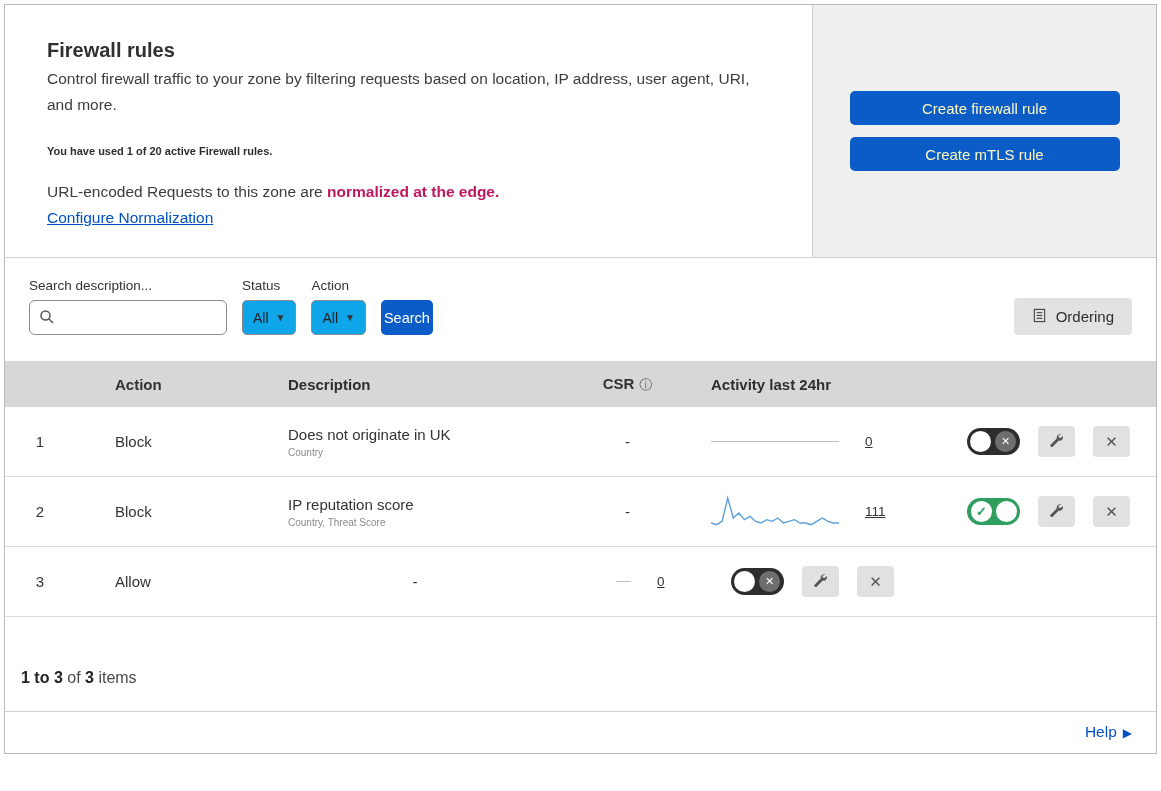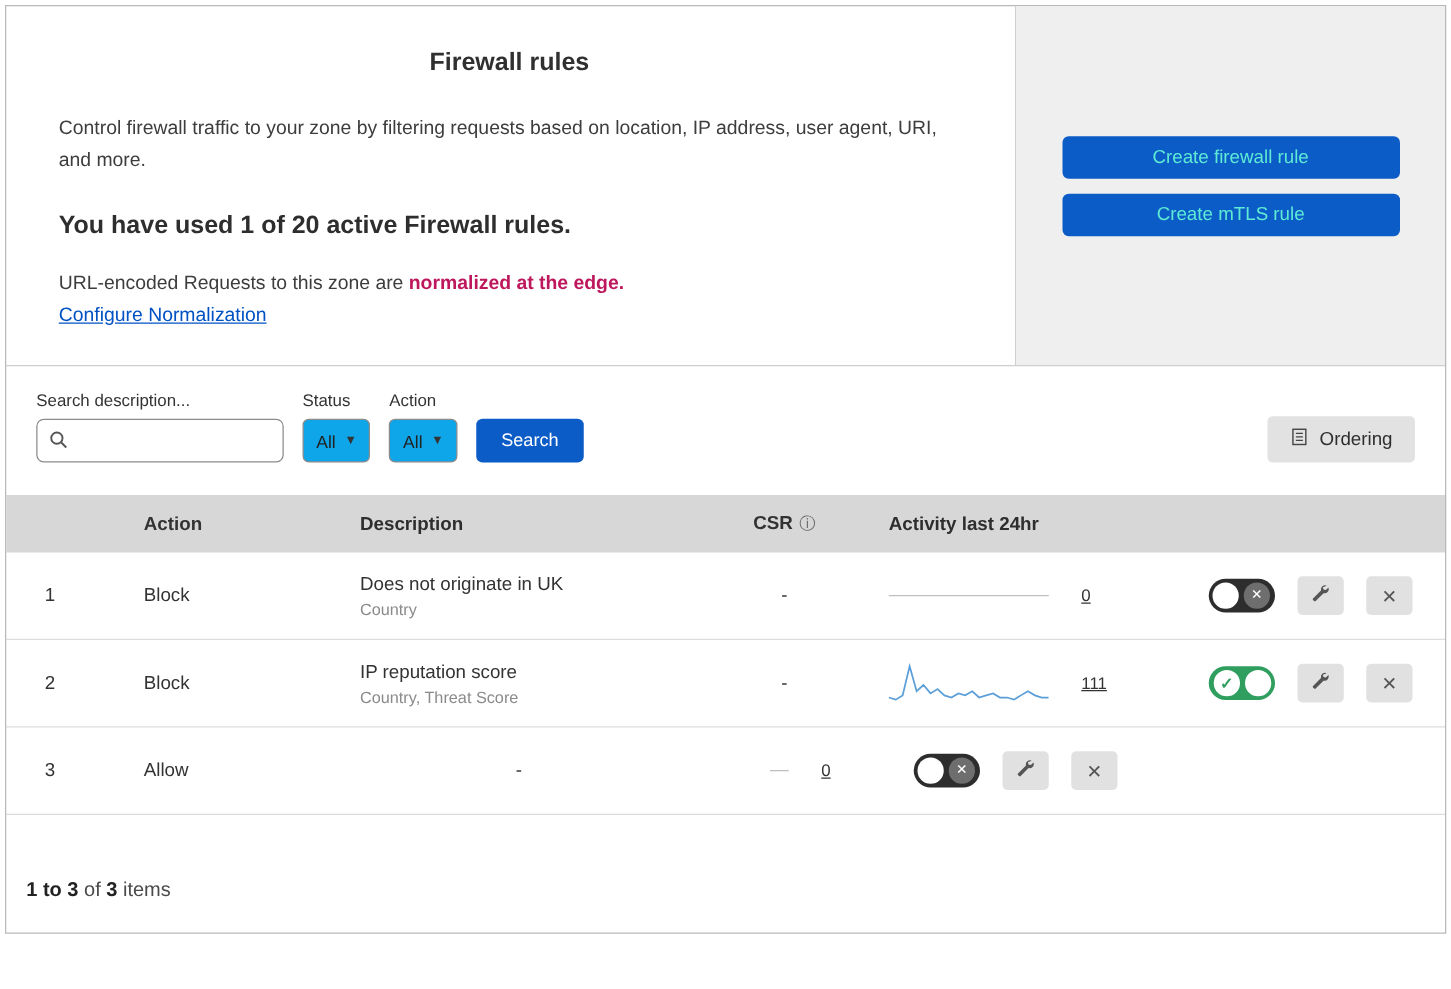--- a/index.html
+++ b/index.html
@@ -5,32 +5,32 @@
   * { box-sizing: border-box; margin: 0; padding: 0; }
   html, body { background: #fff; font-family: "Liberation Sans", sans-serif; }
   .page {
     width: 1153px; margin: 4px; border: 1px solid #b9b9b9; background: #fff;
     color: #333;
   }
 
   
   .top { display: flex; border-bottom: 1px solid #cfcfcf; }
   .top-left { flex: 1; padding: 34px 44px 30px 42px; border-right: 1px solid #cfcfcf; }
-  .page-title { font-size: 20px; font-weight: 600; color: #303030; margin-bottom: 28px; text-align: center; }
+  .page-title { font-size: 20px; font-weight: 600; color: #303030; margin-bottom: 4px; }
   .page-desc { font-size: 15.5px; line-height: 1.65; color: #3d3d3d; max-width: 720px; }
-  .usage-line { font-size: 20px; font-weight: bold; color: #2e2e2e; margin-top: 28px; }
+  .usage-line { font-size: 11px; font-weight: bold; color: #2e2e2e; margin-top: 28px; }
   .norm-line { font-size: 15.5px; color: #3d3d3d; margin-top: 26px; }
   .norm-line b { color: #be185d; }
   .norm-link { display: inline-block; margin-top: 8px; font-size: 15.5px; color: #0051c3; text-decoration: underline; cursor: pointer; }
   .top-right {
     width: 343px; background: #efefef; display: flex; flex-direction: column;
     justify-content: center; align-items: center; gap: 12px; padding: 0 16px;
   }
   .btn-primary {
-    width: 270px; height: 34px; background: #0b5cc7; color: #5eead4; border: none;
+    width: 270px; height: 34px; background: #0b5cc7; color: #fef9c3; border: none;
     border-radius: 5px; font-size: 15px; font-family: inherit; cursor: pointer;
     display: flex; align-items: center; justify-content: center;
   }
 
   
   .filters { display: flex; align-items: flex-end; gap: 15px; padding: 20px 24px 26px; }
   .filter-group { display: flex; flex-direction: column; }
   .filter-label { font-size: 13.5px; color: #333; margin-bottom: 7px; }
   .search-wrap { position: relative; }
   .search-input {
@@ -38,21 +38,21 @@
     padding: 0 10px 0 34px; font-size: 14px; font-family: inherit; color: #333;
   }
   .search-icon-box { position: absolute; left: 10px; top: 9px; width: 16px; height: 16px; }
   .dropdown {
     display: flex; align-items: center; gap: 7px; height: 35px; padding: 0 10px;
     border: 1px solid #8c8c8c; border-radius: 5px; font-size: 14px; color: #222;
     background: #0ea5e9; cursor: pointer;
   }
   .caret { font-size: 10px; color: #333; }
   .btn-search {
-    height: 35px; padding: 0 20px; background: #0b5cc7; color: #fff; border: none;
+    height: 35px; padding: 0 3px; background: #0b5cc7; color: #fff; border: none;
     border-radius: 5px; font-size: 14.5px; font-family: inherit; cursor: pointer;
   }
   .btn-ordering {
     margin-left: auto; height: 37px; padding: 0 18px; background: #e2e2e2; color: #2e2e2e;
     border: none; border-radius: 4px; font-size: 15px; font-family: inherit; cursor: pointer;
     display: flex; align-items: center; gap: 9px;
   }
 
   
   .grid-row {
@@ -62,21 +62,21 @@
   }
   .thead { background: #d7d7d7; height: 46px; font-weight: bold; font-size: 15px; color: #2e2e2e; }
   .cell-num { text-align: center; font-size: 15px; color: #333; }
   .cell-action { padding-left: 40px; font-size: 15px; color: #333; }
   .cell-desc { padding-left: 38px; }
   .cell-csr { text-align: center; font-size: 15px; color: #333; }
   .cell-activity { padding-left: 36px; display: flex; align-items: center; }
   .info-icon { font-size: 13px; color: #666; margin-left: 5px; font-weight: normal; cursor: pointer; }
   .trow { height: 70px; border-bottom: 1px solid #dcdcdc; }
   .rule-title { font-size: 15px; color: #333; }
-  .rule-sub { font-size: 13px; color: #8a8a8a; margin-top: 4px; }
+  .rule-sub { font-size: 10px; color: #8a8a8a; margin-top: 4px; }
   .flatline { width: 128px; height: 1px; background: #bfbfbf; }
   .spark { display: block; }
   .count-link { margin-left: 26px; font-size: 13.5px; color: #333; text-decoration: underline; cursor: pointer; min-width: 18px; }
   .cell-controls { display: flex; align-items: center; gap: 18px; justify-content: flex-end; padding-right: 26px; }
 
   
   .toggle { width: 53px; height: 27px; border-radius: 14px; position: relative; cursor: pointer; flex: none; }
   .toggle.off { background: #2d2d2d; }
   .toggle.on { background: #2f9e5f; }
   .toggle .knob { position: absolute; top: 3px; width: 21px; height: 21px; border-radius: 50%; background: #fff; }
@@ -254,14 +254,17 @@
       <button class="icon-btn">
           <span>✕</span>
         </button>
     </div>
   </div>
 
   <div class="summary">
     <b>1 to 3</b><span> of </span><b>3</b><span> items</span>
   </div>
 
+  <div class="help-bar">
+    <a class="help-link"><span>Help</span><span class="help-arrow">▶</span></a>
+  </div>
 
 </div>
 
 </body></html>

